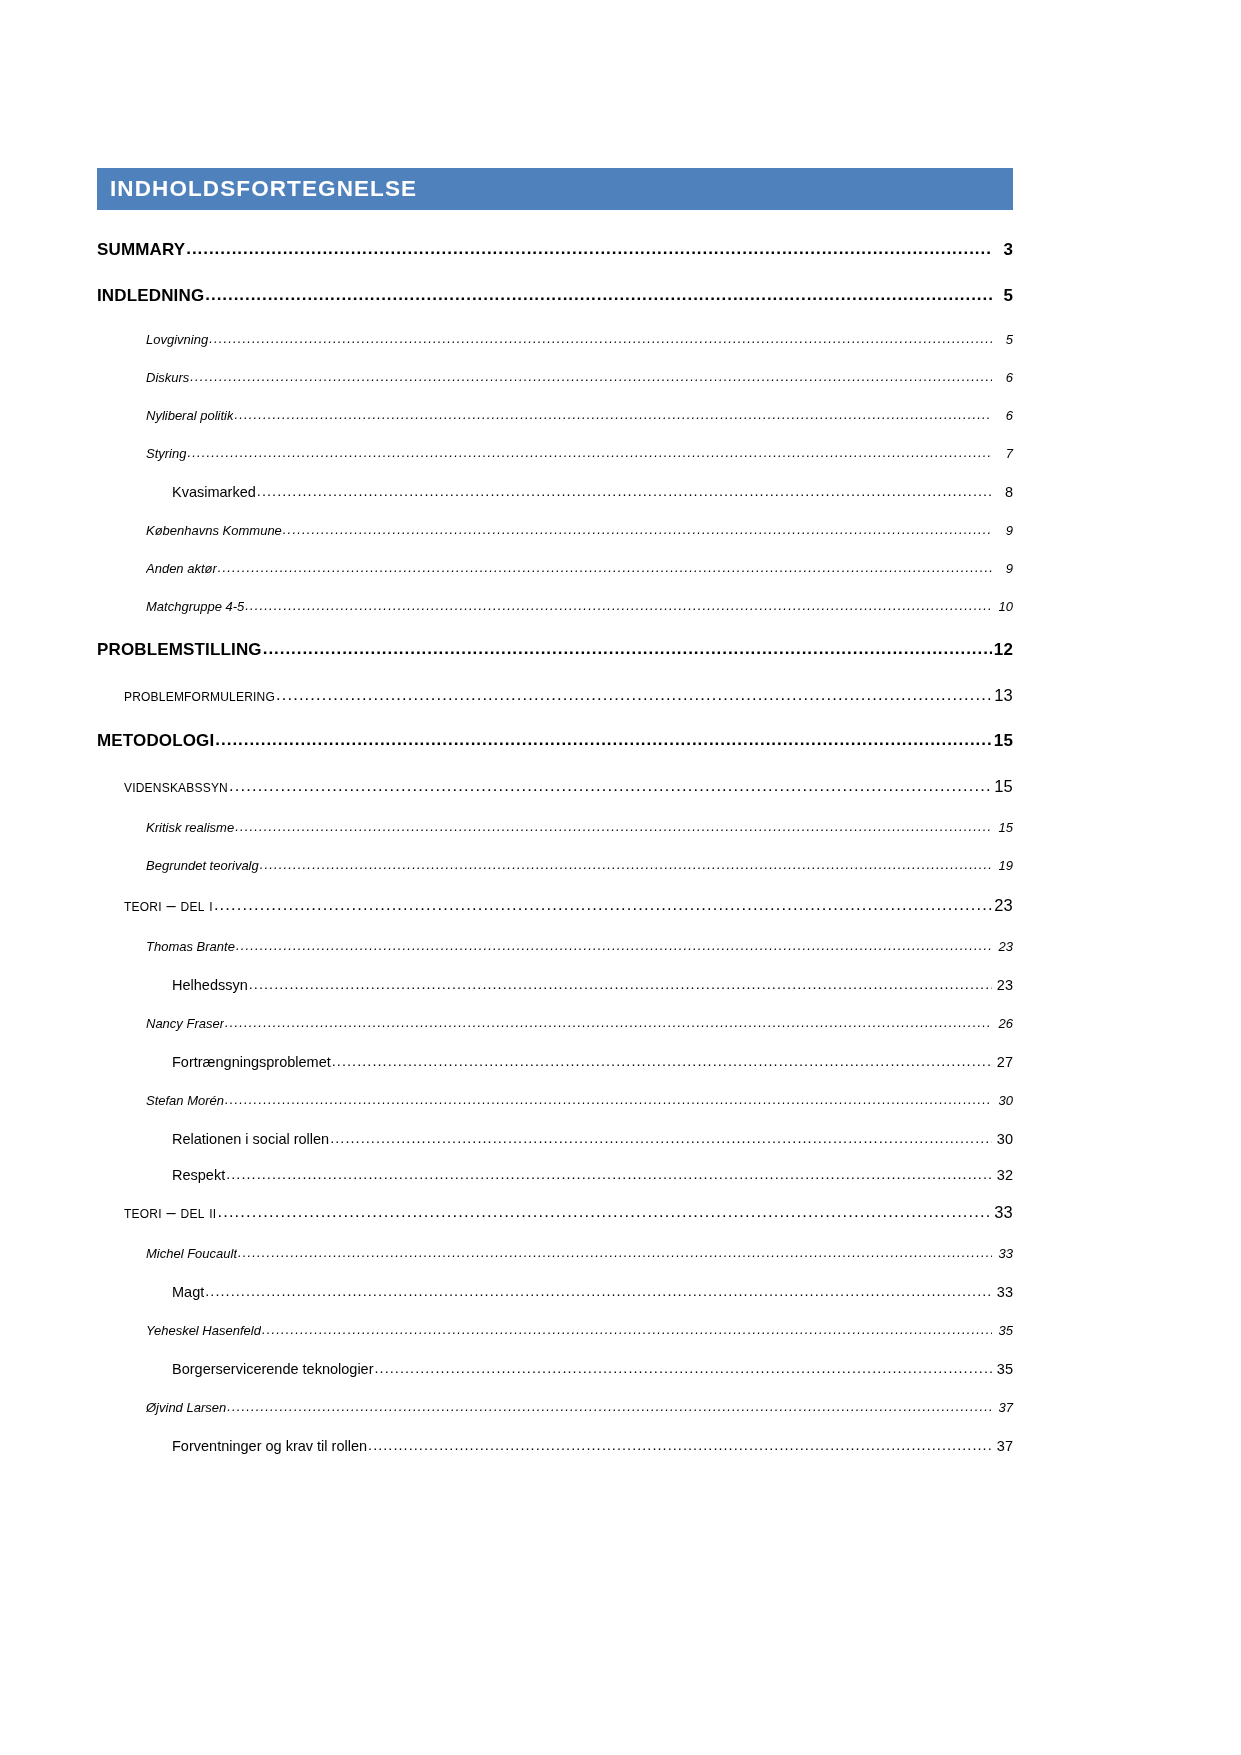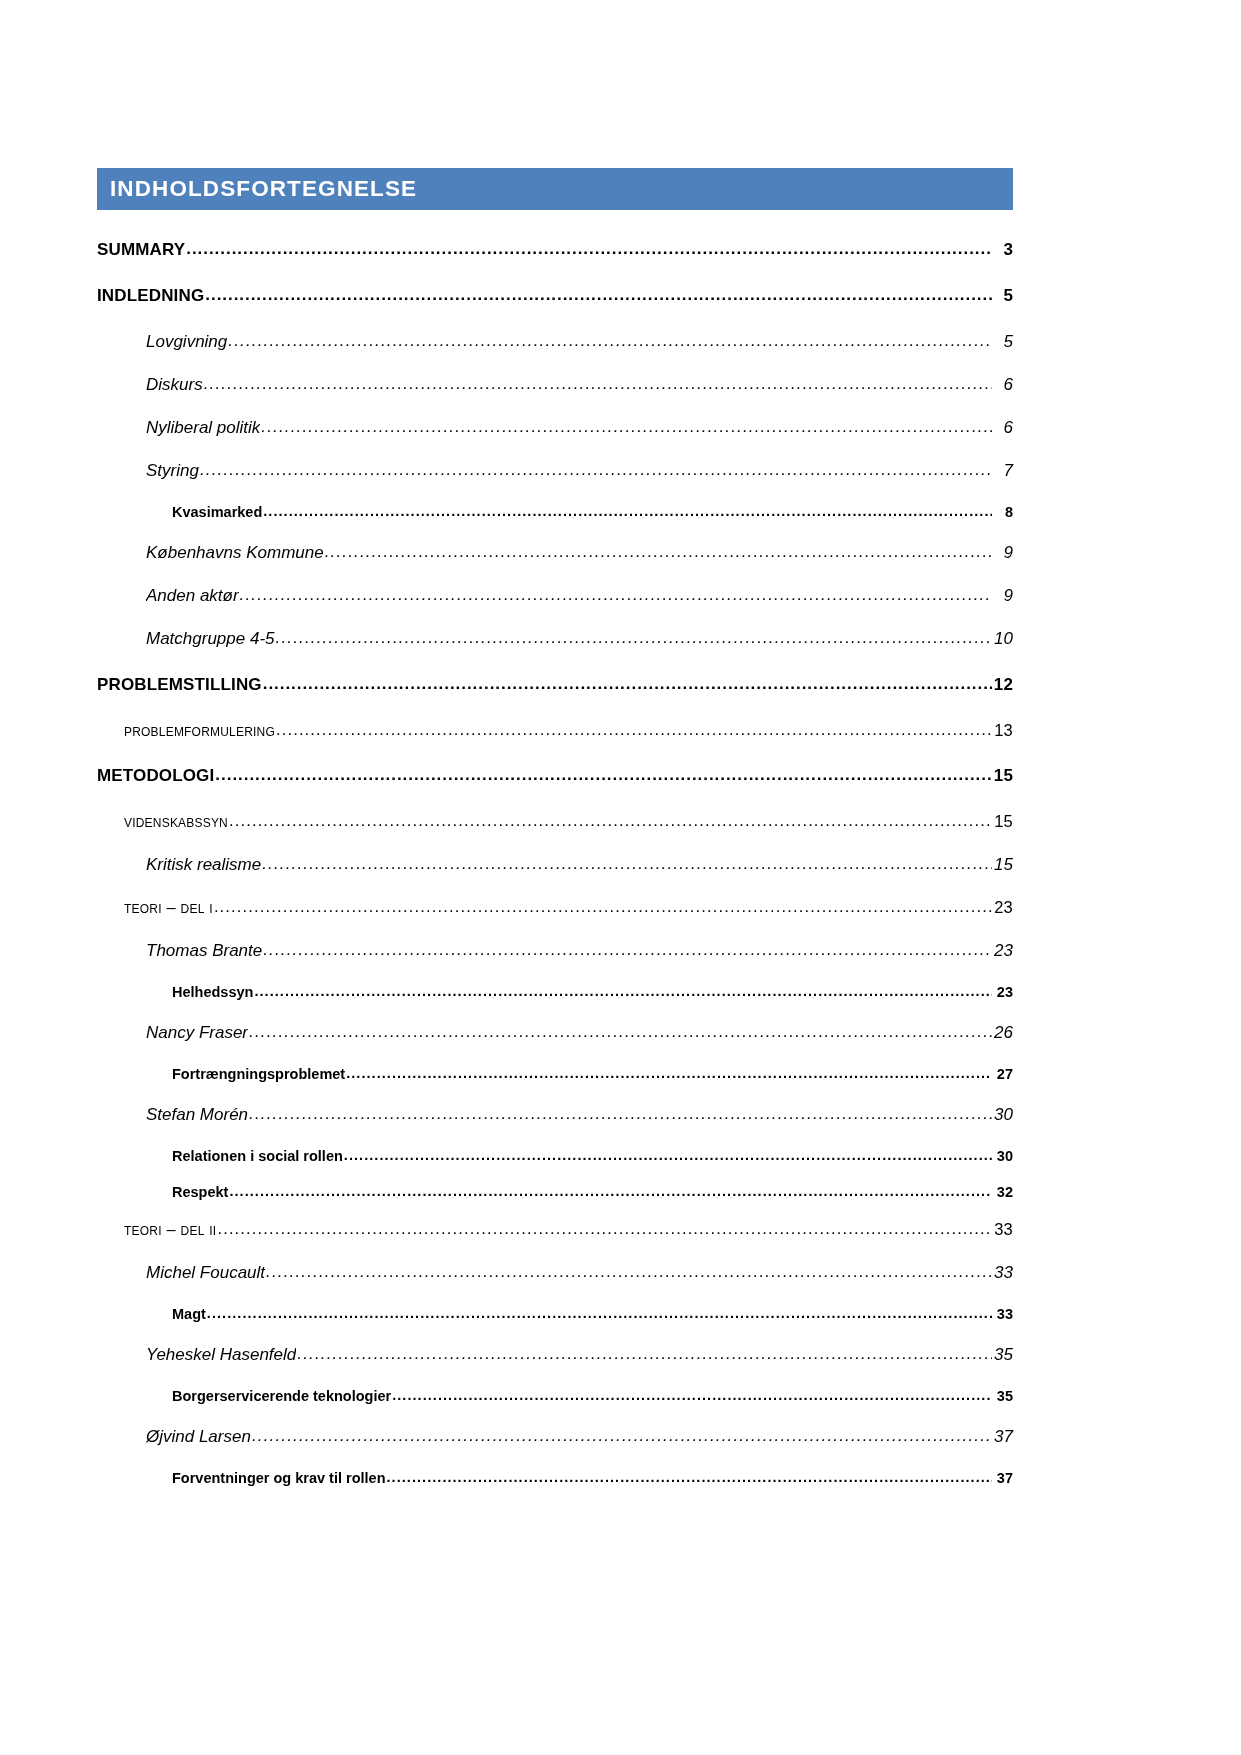--- a/index.html
+++ b/index.html
@@ -107,34 +107,34 @@
     margin-bottom: 24px;
   }
   .lvl1sc .toc-page {
     font-variant: normal;
     text-transform: none;
     font-size: 16.5px;
   }
 
   
   .lvl2 {
-    font-size: 17px;
+    font-size: 13px;
     font-style: italic;
     font-weight: normal;
     padding-left: 49px;
     margin-top: 23px;
     margin-bottom: 23px;
   }
   .lvl2 .toc-page { font-style: italic; }
 
   
   .lvl3 {
     font-size: 14.5px;
     font-style: normal;
-    font-weight: bold;
+    font-weight: normal;
     padding-left: 75px;
     margin-top: 4px;
     margin-bottom: 20px;
   }
   .lvl3 .toc-dots::before { letter-spacing: 1.05px; }
   .lvl3 .toc-page { font-size: 14.5px; }
 </style>
 </head>
 <body>
 
@@ -214,20 +214,25 @@
         <div class="toc-row lvl1sc">
           <span class="toc-text">Videnskabssyn</span>
           <span class="toc-dots"></span>
           <span class="toc-page">15</span>
         </div>
         <div class="toc-row lvl2">
           <span class="toc-text">Kritisk realisme</span>
           <span class="toc-dots"></span>
           <span class="toc-page">15</span>
         </div>
+        <div class="toc-row lvl2">
+          <span class="toc-text">Begrundet teorivalg</span>
+          <span class="toc-dots"></span>
+          <span class="toc-page">19</span>
+        </div>
         <div class="toc-row lvl1sc">
           <span class="toc-text">Teori – del I</span>
           <span class="toc-dots"></span>
           <span class="toc-page">23</span>
         </div>
         <div class="toc-row lvl2">
           <span class="toc-text">Thomas Brante</span>
           <span class="toc-dots"></span>
           <span class="toc-page">23</span>
         </div>

